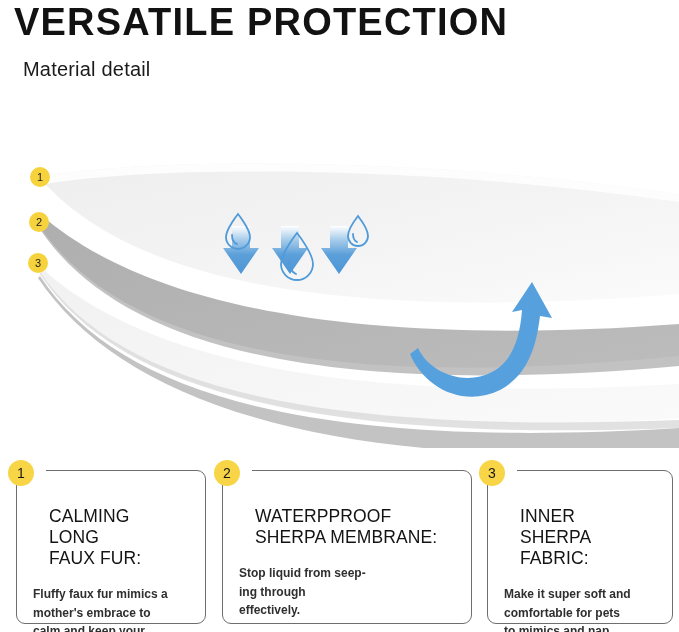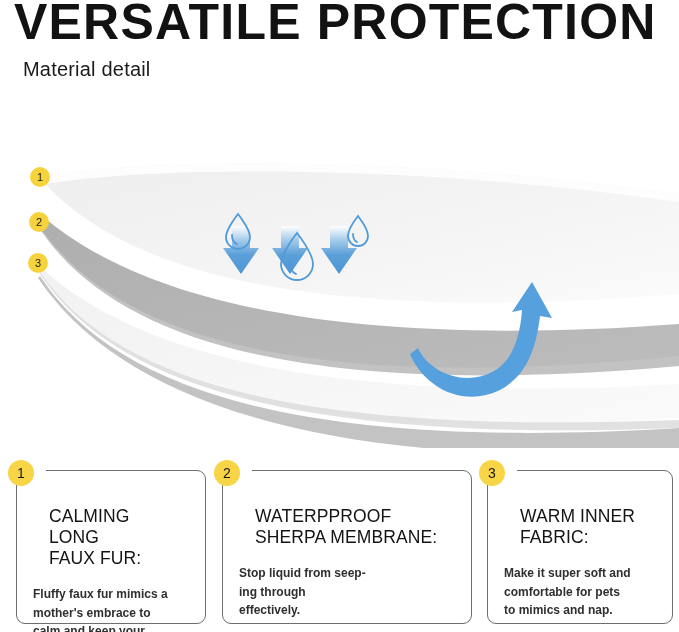--- a/index.html
+++ b/index.html
@@ -22,21 +22,21 @@
     left: 0;
     top: 0;
     width: 679px;
     height: 92px;
   }
   #page-title {
     position: absolute;
     left: 14px;
     top: 0px;
     margin: 0;
-    font-size: 50px;
+    font-size: 38px;
     line-height: 44px;
     font-weight: 700;
     letter-spacing: 1.2px;
     color: #121212;
     white-space: nowrap;
   }
   #page-subtitle {
     position: absolute;
     left: 15px;
     top: 48px;
@@ -251,21 +251,21 @@
       <p class="card-body">Stop liquid from seep-
 ing through
 effectively.</p>
     </div>
   </div>
 
   <div class="card" id="card-3">
     <div class="card-badge-mask"></div>
     <div class="card-badge">3</div>
     <div class="card-inner">
-      <p class="card-heading">WARM INNER
+      <p class="card-heading">INNER SHERPA
 FABRIC:</p>
       <p class="card-body">Make it super soft and
 comfortable  for pets
 to mimics and nap.</p>
     </div>
   </div>
 
 </div>
 
 </body></html>

